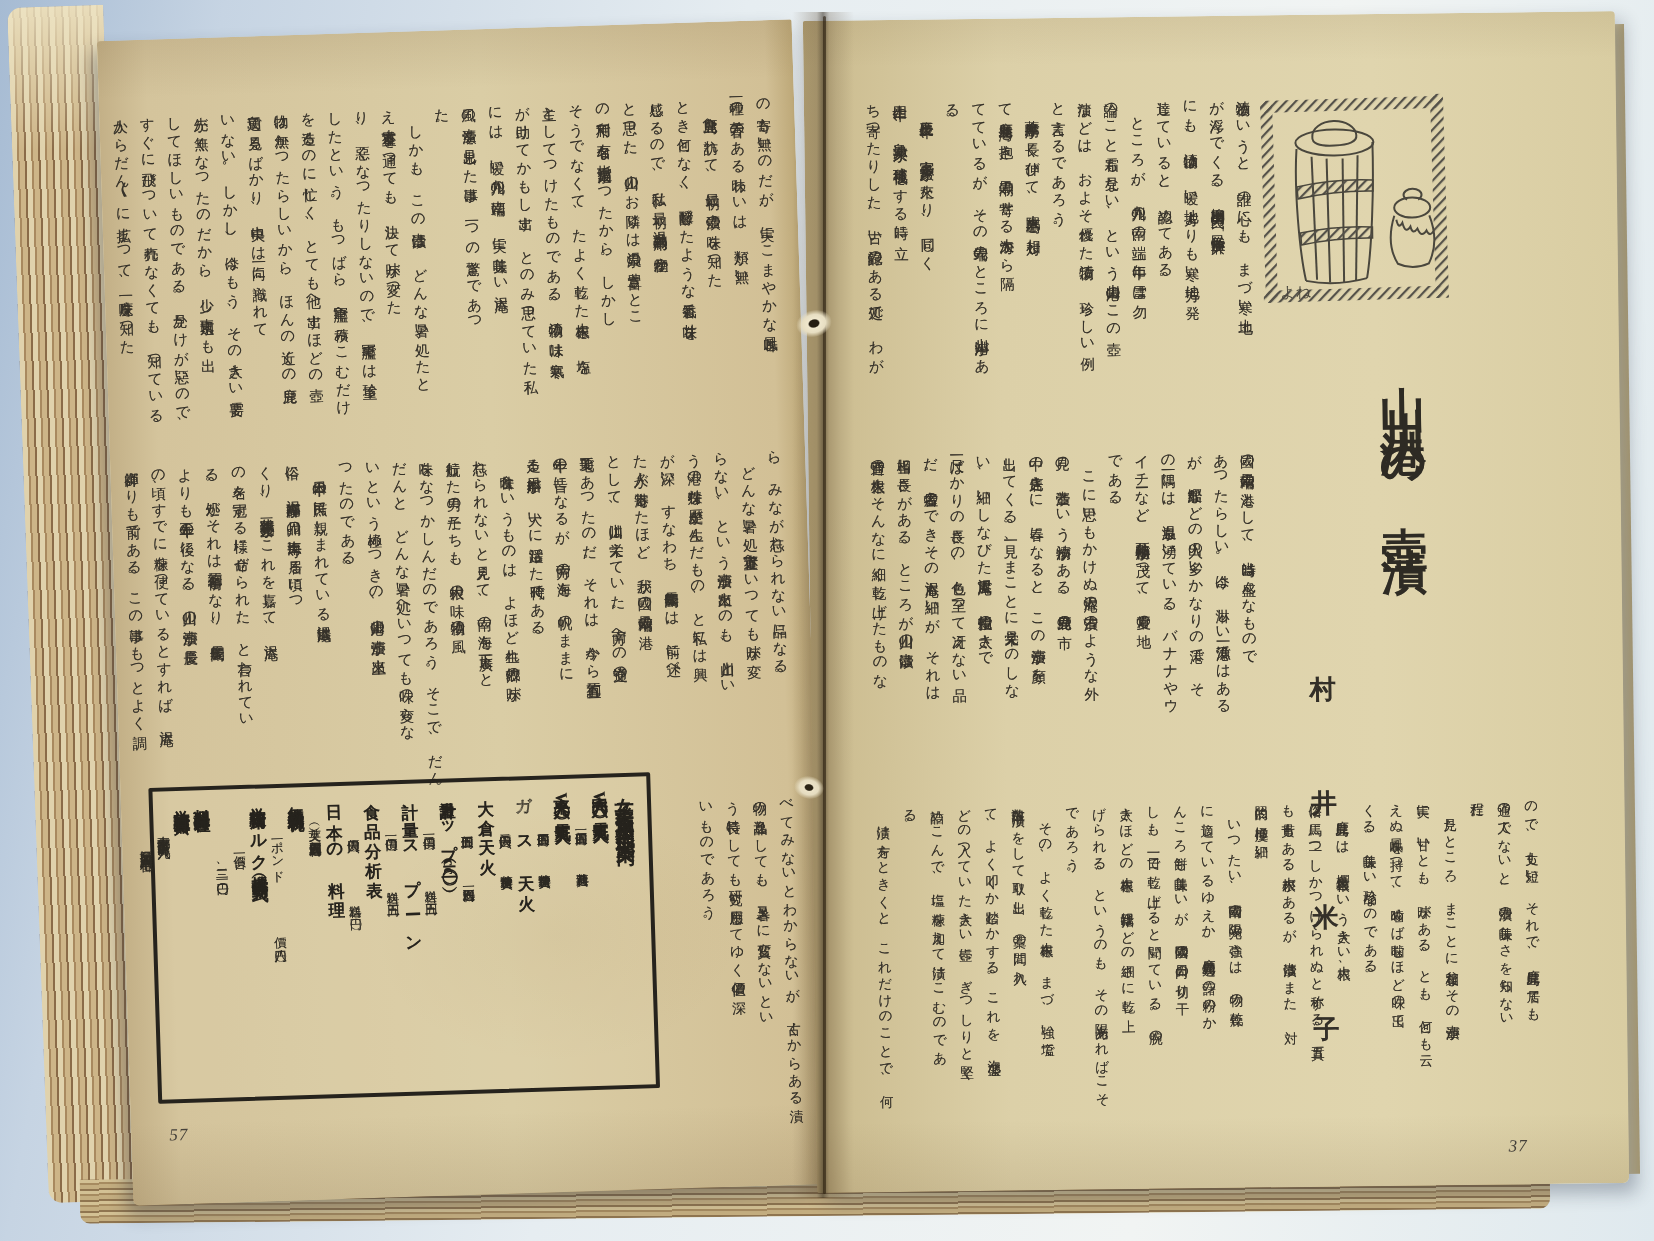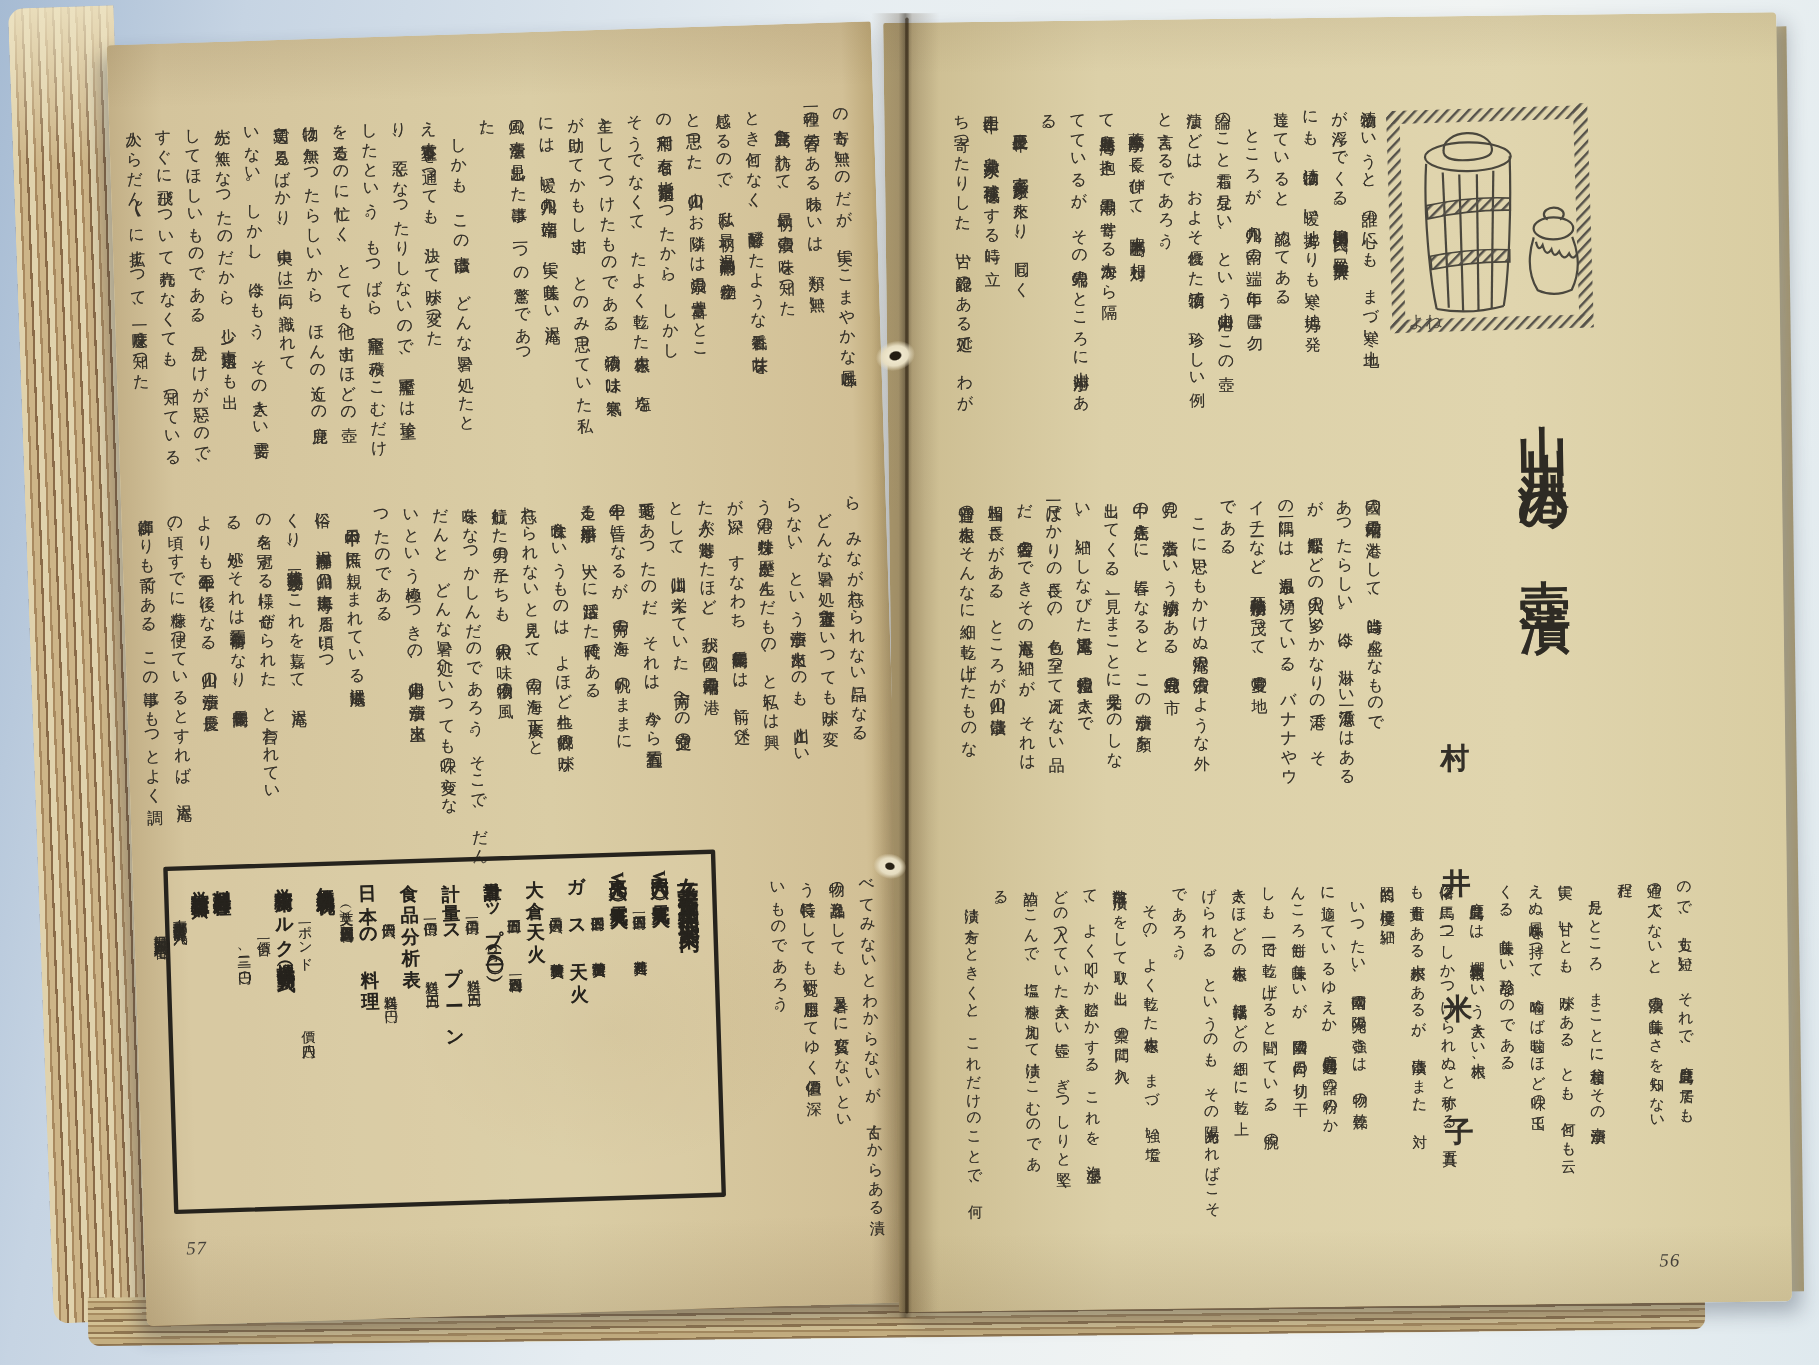--- a/index.html
+++ b/index.html
@@ -247,20 +247,20 @@
 太さほどの大根を、親指ほどの細さに乾し上
 げられる、というのも、その陽光あればこそ
 であろう。
 　その、よく乾した大根を、まづ、強い塩で
 数日下漬けをして取り出し、藁の間に入れ
 て、よく叩くか踏むかする。これを、泡盛な
 どの入つていた大きい壺に、ぎつしりと堅く
 詰めこんで、塩に糠を加えて漬けこむのであ
 る。
 　漬け方をときくと、これだけのことで、何</div>
-    <div class="page-num pn56">56</div>
+    <div class="page-num pn56">37</div>
   </div>
 
   <div class="gutter"></div>
   <div class="gutter-line"></div>
   <div class="hole hole1"></div>
   <div class="hole hole2"></div>
 </div>
 
 </body></html>

